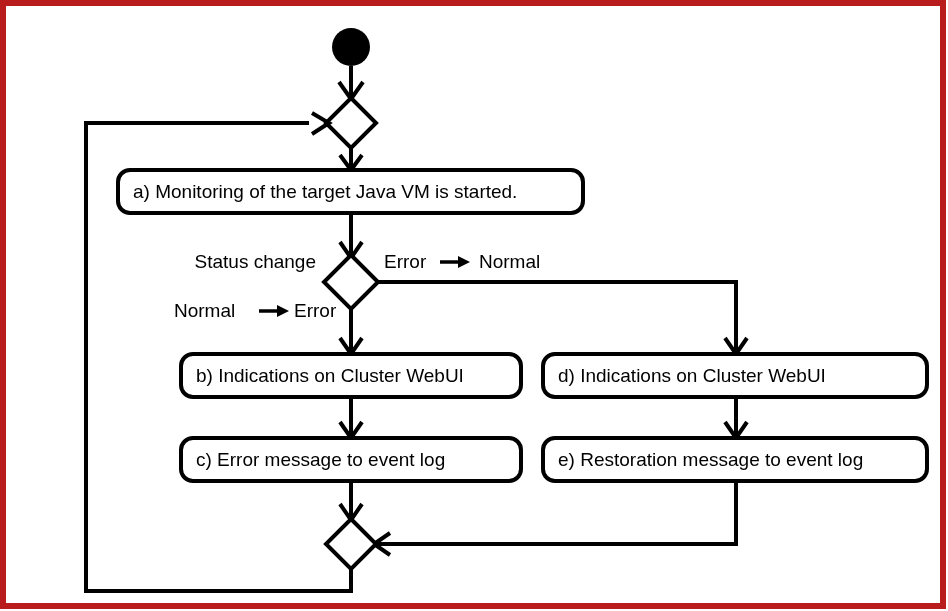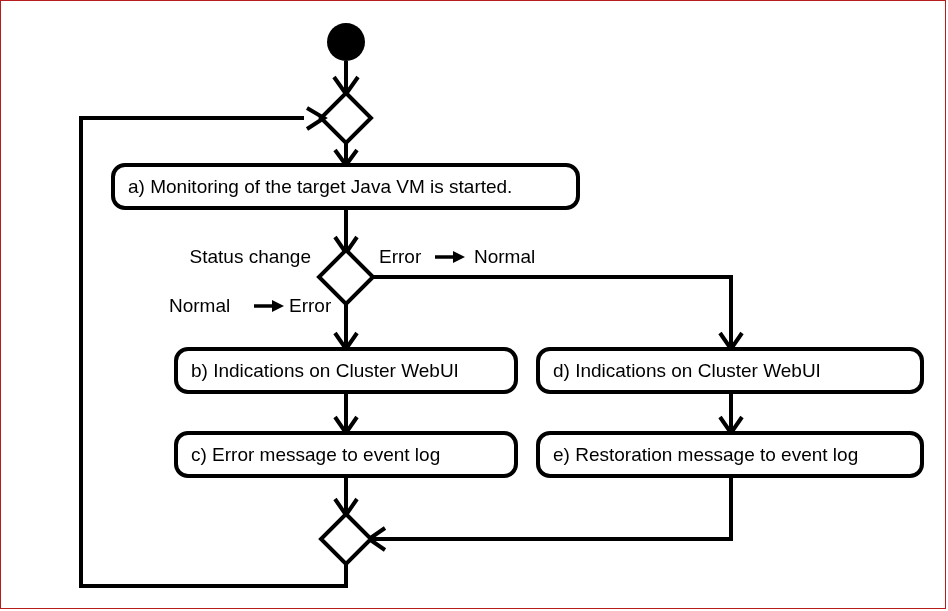--- a/index.html
+++ b/index.html
@@ -10,21 +10,21 @@
   body {
     width: 948px;
     height: 611px;
     font-family: "Liberation Sans", sans-serif;
     overflow: hidden;
   }
   #diagram-frame {
     position: relative;
     width: 946px;
     height: 609px;
-    border: 1px solid #b91c1c;
+    border: 6px solid #b91c1c;
     background: #ffffff;
     box-sizing: border-box;
   }
   svg#flow {
     display: block;
     width: 946px;
     height: 609px;
   }
   .node-box {
     fill: #ffffff;

